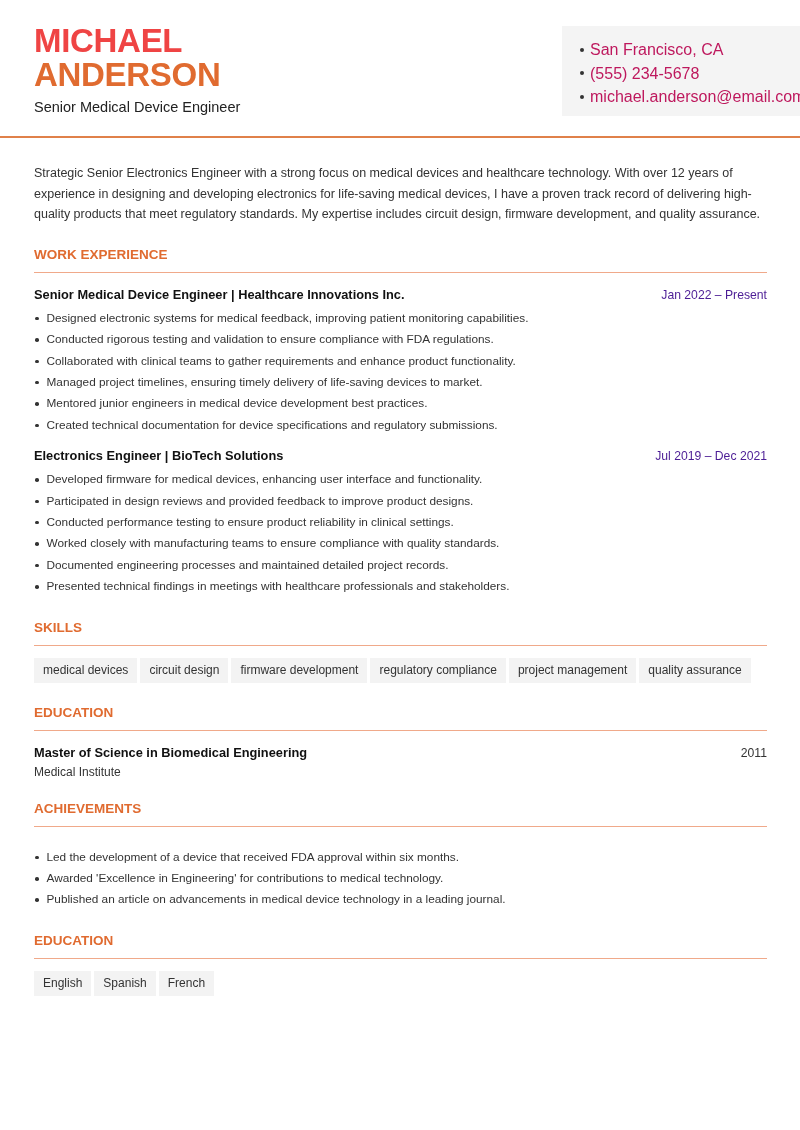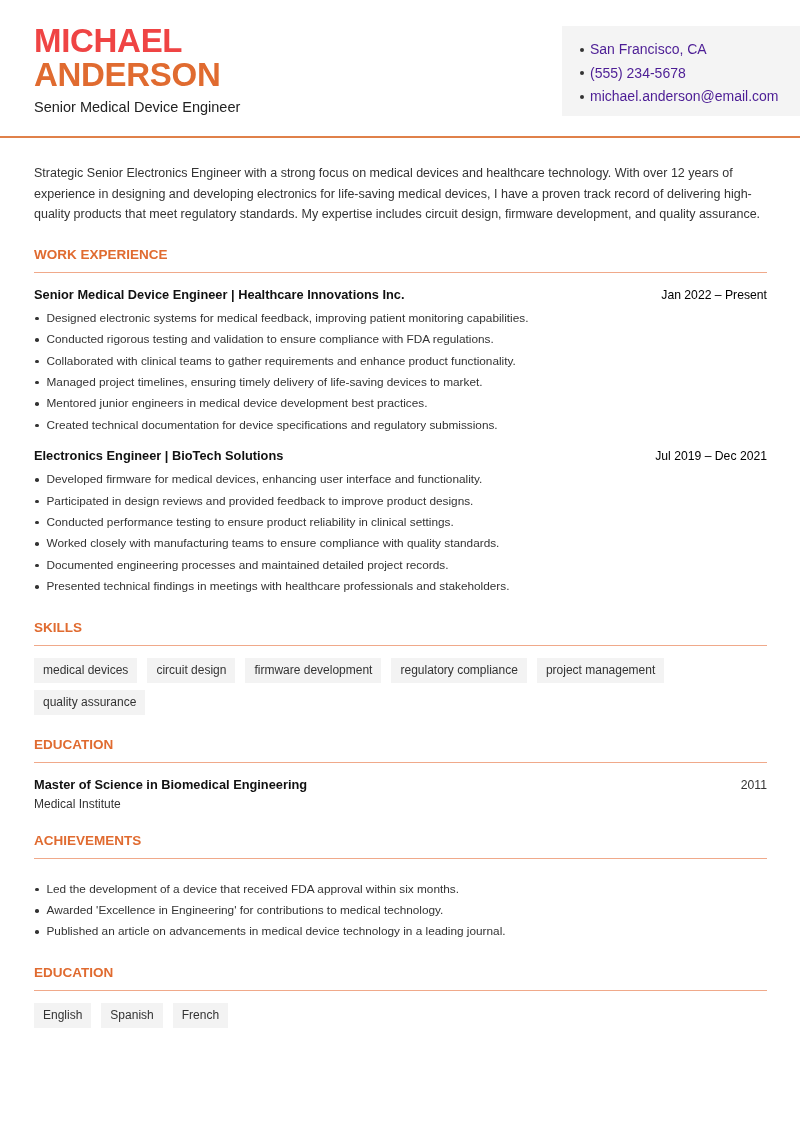--- a/index.html
+++ b/index.html
@@ -4,36 +4,36 @@
   <style>
     * { box-sizing: border-box; margin: 0; padding: 0; }
     html, body { width: 800px; height: 1130px; background: #ffffff; }
     body { font-family: "Liberation Sans", "DejaVu Sans", sans-serif; color: #222; position: relative; overflow: hidden; }
 
     .header { position: relative; height: 138px; border-bottom: 2px solid #e0814a; }
     .name-first { position: absolute; left: 34px; top: 22px; font-size: 33px; font-weight: 700; color: #ef4444; letter-spacing: -0.3px; line-height: 38px; }
     .name-last { position: absolute; left: 34px; top: 56px; font-size: 33px; font-weight: 700; color: #e06b30; letter-spacing: -0.3px; line-height: 38px; }
     .title { position: absolute; left: 34px; top: 99px; font-size: 14.5px; color: #222; }
     .contact-box { position: absolute; left: 562px; top: 26px; width: 238px; height: 90px; background: #f4f4f4; padding: 12px 0 0 18px; }
-    .contact-item { font-size: 14px; color: #4c1d95; line-height: 23.5px; display: flex; align-items: center; }
+    .contact-item { font-size: 16px; color: #be185d; line-height: 23.5px; display: flex; align-items: center; }
     .contact-item .dot { width: 4px; height: 4px; border-radius: 50%; background: #333; margin-right: 6px; flex: none; }
 
     .content { position: absolute; left: 34px; top: 163px; width: 733px; }
     .summary { font-size: 12.5px; color: #333; line-height: 20.6px; }
 
     .section-title { font-size: 13.5px; font-weight: 700; color: #e06b30; margin-top: 22px; padding-bottom: 10px; border-bottom: 1.5px solid #f0a98a; }
 
     .job-head { display: flex; justify-content: space-between; align-items: baseline; margin-top: 14px; }
     .job-title { font-size: 12.8px; font-weight: 700; color: #111; }
-    .job-dates { font-size: 12.2px; color: #000000; }
+    .job-dates { font-size: 12.2px; color: #4c1d95; }
     .bullets { list-style: none; margin-top: 6px; }
     .bullets li { font-size: 11.8px; color: #333; line-height: 21.4px; display: flex; align-items: center; }
     .bullets li .dot { width: 3.5px; height: 3.5px; border-radius: 50%; background: #333; margin: 0 8px 0 1px; flex: none; }
 
-    .tags { display: flex; flex-wrap: wrap; gap: 7px 10px; margin-top: 12px; }
+    .tags { display: flex; flex-wrap: wrap; gap: 7px 3px; margin-top: 12px; }
     .tag { background: #f3f3f3; font-size: 12px; color: #333; padding: 6px 9px; line-height: 13px; }
 
     .edu-head { display: flex; justify-content: space-between; align-items: baseline; margin-top: 14px; gap: 8px; }
     .edu-degree { font-size: 12.8px; font-weight: 700; color: #111; }
     .edu-year { font-size: 12.2px; color: #333; }
     .edu-school { font-size: 12px; color: #333; margin-top: 5px; }
   </style>
 </head>
 <body>
 

